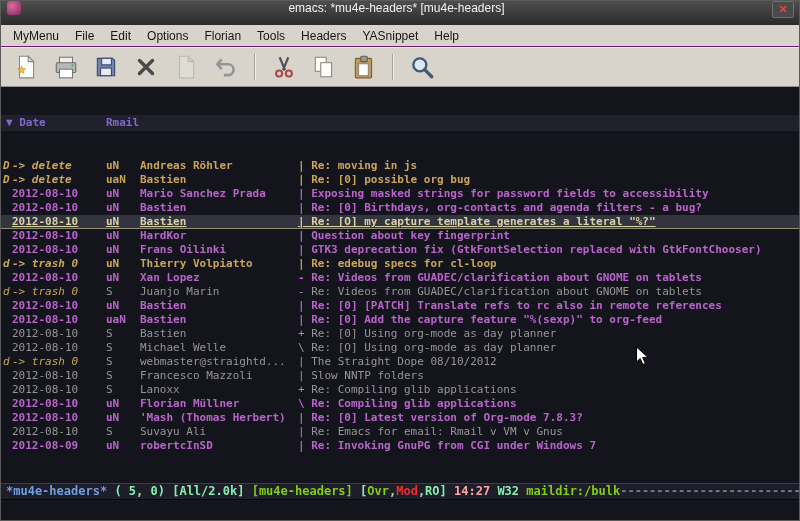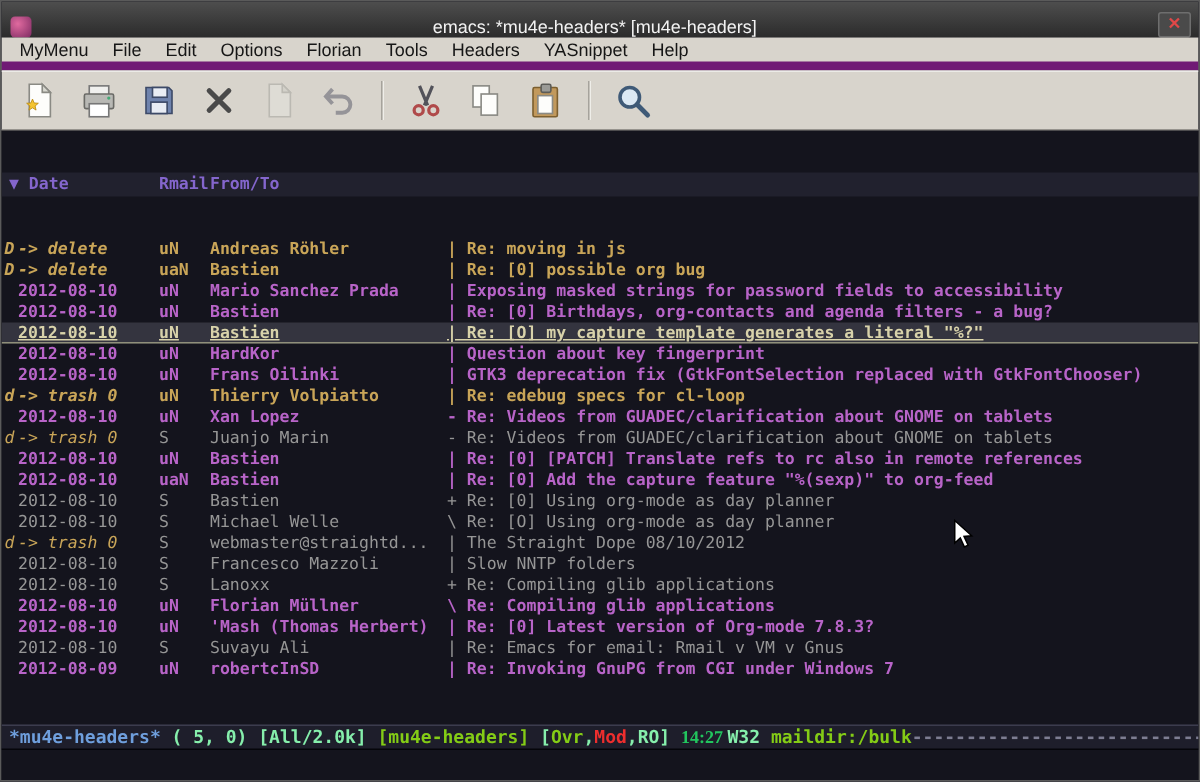--- a/index.html
+++ b/index.html
@@ -5,33 +5,33 @@
   * { margin:0; padding:0; box-sizing:border-box; }
   body { background:#888; font-family:"Liberation Sans",sans-serif; }
   #window {
     position:relative; width:800px; height:521px; overflow:hidden;
     background:#14141d; border:1px solid #5a5a5a;
   }
   
   .titlebar {
     position:absolute; top:0; left:0; right:0; height:24px;
     background:linear-gradient(#4e4e4e,#2b2b2b);
-    display:flex; align-items:flex-end;
+    display:flex; align-items:flex-start;
     color:#f2f2f2; font-size:12px;
   }
   .win-icon { width:14px; height:14px; margin-left:6px; border-radius:3px;
     background:radial-gradient(circle at 35% 35%, #e06a9f, #7d2a62); flex:none; }
   .title { flex:1; text-align:center; }
   .close-btn { width:22px; height:17px; margin-right:5px; flex:none;
     background:#4a4a4a; border:1px solid #6e6e6e; border-radius:2px;
     color:#e04848; font-size:11px; line-height:15px; text-align:center; font-weight:bold; }
   
   .menubar {
     position:absolute; top:24px; left:0; right:0; height:22px;
-    background:#d8d4cc; border-bottom:6px solid #701a75;
+    background:#d8d4cc; border-bottom:1px solid #701a75;
     display:flex; align-items:center; padding-left:4px;
     font-size:12px; color:#161616;
   }
   .menu-item { padding:3px 8px; cursor:default; }
   
   .toolbar {
     position:absolute; top:46px; left:0; right:0; height:40px;
     background:#d8d4cc; border-top:1px solid #ecebe7; border-bottom:1px solid #97948e;
     display:flex; align-items:center; padding-left:10px; gap:10px;
   }
@@ -66,21 +66,21 @@
   .footer-line { color:#c9a558; font-style:italic; font-weight:bold; padding:2px 0 0 5px; }
   
   .modeline {
     position:absolute; left:0; right:0; bottom:20px; height:17px;
     background:#1e1e2b; border-top:1px solid #3c3c4e; border-bottom:1px solid #05050a;
     font-family:"DejaVu Sans Mono",monospace; font-size:12px; line-height:15px;
     font-weight:bold; white-space:pre; padding-left:5px; color:#b9b9c6; overflow:hidden;
   }
   .echo-area { position:absolute; left:0; right:0; bottom:0; height:20px; background:#14141d; }
   .ml-cyan { color:#6f9fdd; } .ml-orange { color:#84cc16; } .ml-red { color:#ee2e2e; }
-  .ml-white { color:#22c55e;font-family:Liberation Serif, serif; } .ml-plain { color:#86efac; } .ml-dim { color:#7d7d92; }
+  .ml-white { color:#fca5a5; } .ml-plain { color:#86efac; } .ml-dim { color:#7d7d92; }
   
   .mouse-cursor { position:absolute; left:634px; top:345px; width:15px; height:21px; pointer-events:none; }
 </style>
 </head>
 <body>
 
 <div id="window">
 
   <div class="titlebar">
     <div class="win-icon"></div>
@@ -167,21 +167,20 @@
           <circle cx="10" cy="10" r="6" fill="#dce9f4" stroke="#3f5a77" stroke-width="2.2"></circle>
           <path d="M14.5 14.5L21 21" stroke="#3f5a77" stroke-width="3" stroke-linecap="round"></path>
         </svg>
       </button>
     </div>
 
   <div class="buffer">
     <div class="header-line">
       <span class="c-hdate">▼ Date</span>
       <span class="c-flags">Rmail</span>
-      <span class="c-from">From/To</span>
     </div>
     <div><div class="msg-row f-marked"><span class="c-mark">D</span><span class="c-date">-&gt; delete</span><span class="c-flags">uN</span><span class="c-from">Andreas Röhler</span><span class="c-subject">| Re: moving in js</span></div><div class="msg-row f-marked"><span class="c-mark">D</span><span class="c-date">-&gt; delete</span><span class="c-flags">uaN</span><span class="c-from">Bastien</span><span class="c-subject">| Re: [0] possible org bug</span></div><div class="msg-row f-unread"><span class="c-mark"></span><span class="c-date">2012-08-10</span><span class="c-flags">uN</span><span class="c-from">Mario Sanchez Prada</span><span class="c-subject">| Exposing masked strings for password fields to accessibility</span></div><div class="msg-row f-unread"><span class="c-mark"></span><span class="c-date">2012-08-10</span><span class="c-flags">uN</span><span class="c-from">Bastien</span><span class="c-subject">| Re: [0] Birthdays, org-contacts and agenda filters - a bug?</span></div><div class="msg-row f-current"><span class="c-mark"></span><span class="c-date">2012-08-10</span><span class="c-flags">uN</span><span class="c-from">Bastien</span><span class="c-subject">| Re: [O] my capture template generates a literal "%?"</span></div><div class="msg-row f-unread"><span class="c-mark"></span><span class="c-date">2012-08-10</span><span class="c-flags">uN</span><span class="c-from">HardKor</span><span class="c-subject">| Question about key fingerprint</span></div><div class="msg-row f-unread"><span class="c-mark"></span><span class="c-date">2012-08-10</span><span class="c-flags">uN</span><span class="c-from">Frans Oilinki</span><span class="c-subject">| GTK3 deprecation fix (GtkFontSelection replaced with GtkFontChooser)</span></div><div class="msg-row f-marked"><span class="c-mark">d</span><span class="c-date">-&gt; trash 0</span><span class="c-flags">uN</span><span class="c-from">Thierry Volpiatto</span><span class="c-subject">| Re: edebug specs for cl-loop</span></div><div class="msg-row f-unread"><span class="c-mark"></span><span class="c-date">2012-08-10</span><span class="c-flags">uN</span><span class="c-from">Xan Lopez</span><span class="c-subject">- Re: Videos from GUADEC/clarification about GNOME on tablets</span></div><div class="msg-row f-marked-read"><span class="c-mark">d</span><span class="c-date">-&gt; trash 0</span><span class="c-flags">S</span><span class="c-from">Juanjo Marin</span><span class="c-subject">- Re: Videos from GUADEC/clarification about GNOME on tablets</span></div><div class="msg-row f-unread"><span class="c-mark"></span><span class="c-date">2012-08-10</span><span class="c-flags">uN</span><span class="c-from">Bastien</span><span class="c-subject">| Re: [0] [PATCH] Translate refs to rc also in remote references</span></div><div class="msg-row f-unread"><span class="c-mark"></span><span class="c-date">2012-08-10</span><span class="c-flags">uaN</span><span class="c-from">Bastien</span><span class="c-subject">| Re: [0] Add the capture feature "%(sexp)" to org-feed</span></div><div class="msg-row f-read"><span class="c-mark"></span><span class="c-date">2012-08-10</span><span class="c-flags">S</span><span class="c-from">Bastien</span><span class="c-subject">+ Re: [0] Using org-mode as day planner</span></div><div class="msg-row f-read"><span class="c-mark"></span><span class="c-date">2012-08-10</span><span class="c-flags">S</span><span class="c-from">Michael Welle</span><span class="c-subject">\ Re: [O] Using org-mode as day planner</span></div><div class="msg-row f-marked-read"><span class="c-mark">d</span><span class="c-date">-&gt; trash 0</span><span class="c-flags">S</span><span class="c-from">webmaster@straightd...</span><span class="c-subject">| The Straight Dope 08/10/2012</span></div><div class="msg-row f-read"><span class="c-mark"></span><span class="c-date">2012-08-10</span><span class="c-flags">S</span><span class="c-from">Francesco Mazzoli</span><span class="c-subject">| Slow NNTP folders</span></div><div class="msg-row f-read"><span class="c-mark"></span><span class="c-date">2012-08-10</span><span class="c-flags">S</span><span class="c-from">Lanoxx</span><span class="c-subject">+ Re: Compiling glib applications</span></div><div class="msg-row f-unread"><span class="c-mark"></span><span class="c-date">2012-08-10</span><span class="c-flags">uN</span><span class="c-from">Florian Müllner</span><span class="c-subject">\ Re: Compiling glib applications</span></div><div class="msg-row f-unread"><span class="c-mark"></span><span class="c-date">2012-08-10</span><span class="c-flags">uN</span><span class="c-from">'Mash (Thomas Herbert)</span><span class="c-subject">| Re: [0] Latest version of Org-mode 7.8.3?</span></div><div class="msg-row f-read"><span class="c-mark"></span><span class="c-date">2012-08-10</span><span class="c-flags">S</span><span class="c-from">Suvayu Ali</span><span class="c-subject">| Re: Emacs for email: Rmail v VM v Gnus</span></div><div class="msg-row f-unread"><span class="c-mark"></span><span class="c-date">2012-08-09</span><span class="c-flags">uN</span><span class="c-from">robertcInSD</span><span class="c-subject">| Re: Invoking GnuPG from CGI under Windows 7</span></div></div>
     <div class="footer-line">End of search results</div>
   </div>
 
   <div class="modeline"><span class="ml-cyan">*mu4e-headers*</span><span class="ml-plain"> ( 5, 0) </span><span class="ml-plain">[All/2.0k] </span><span class="ml-orange">[mu4e-headers]</span><span class="ml-plain"> [</span><span class="ml-orange">Ovr</span><span class="ml-plain">,</span><span class="ml-red">Mod</span><span class="ml-plain">,RO] </span><span class="ml-white">14:27 </span><span class="ml-plain">W32 </span><span class="ml-orange">maildir:/bulk</span><span class="ml-dim">----------------------------------------</span></div>
 
   <div class="echo-area"></div>
 
   <svg class="mouse-cursor" viewBox="0 0 15 21">

